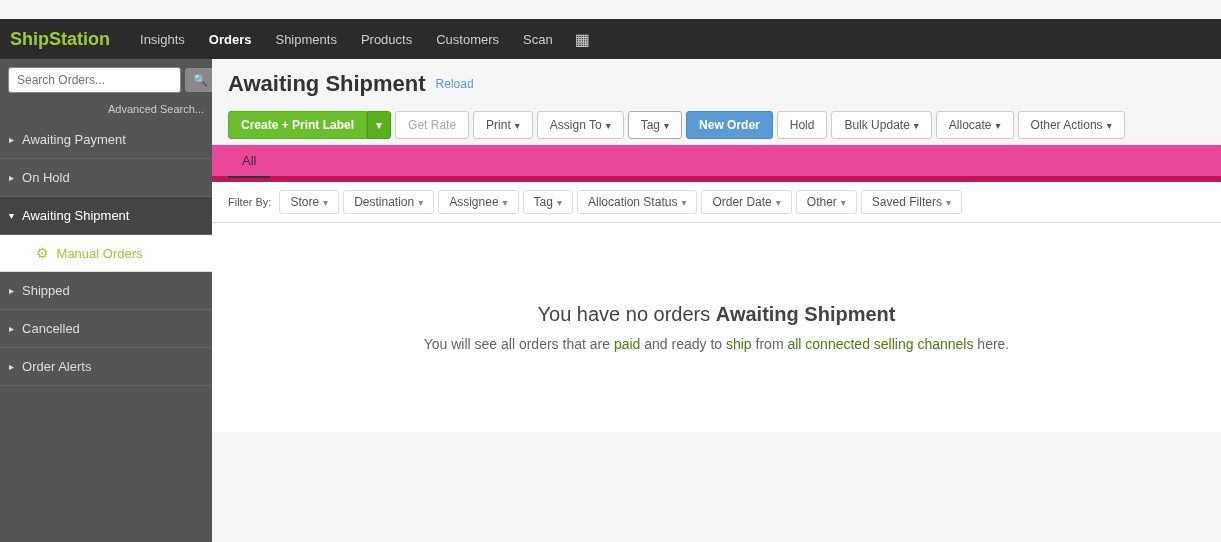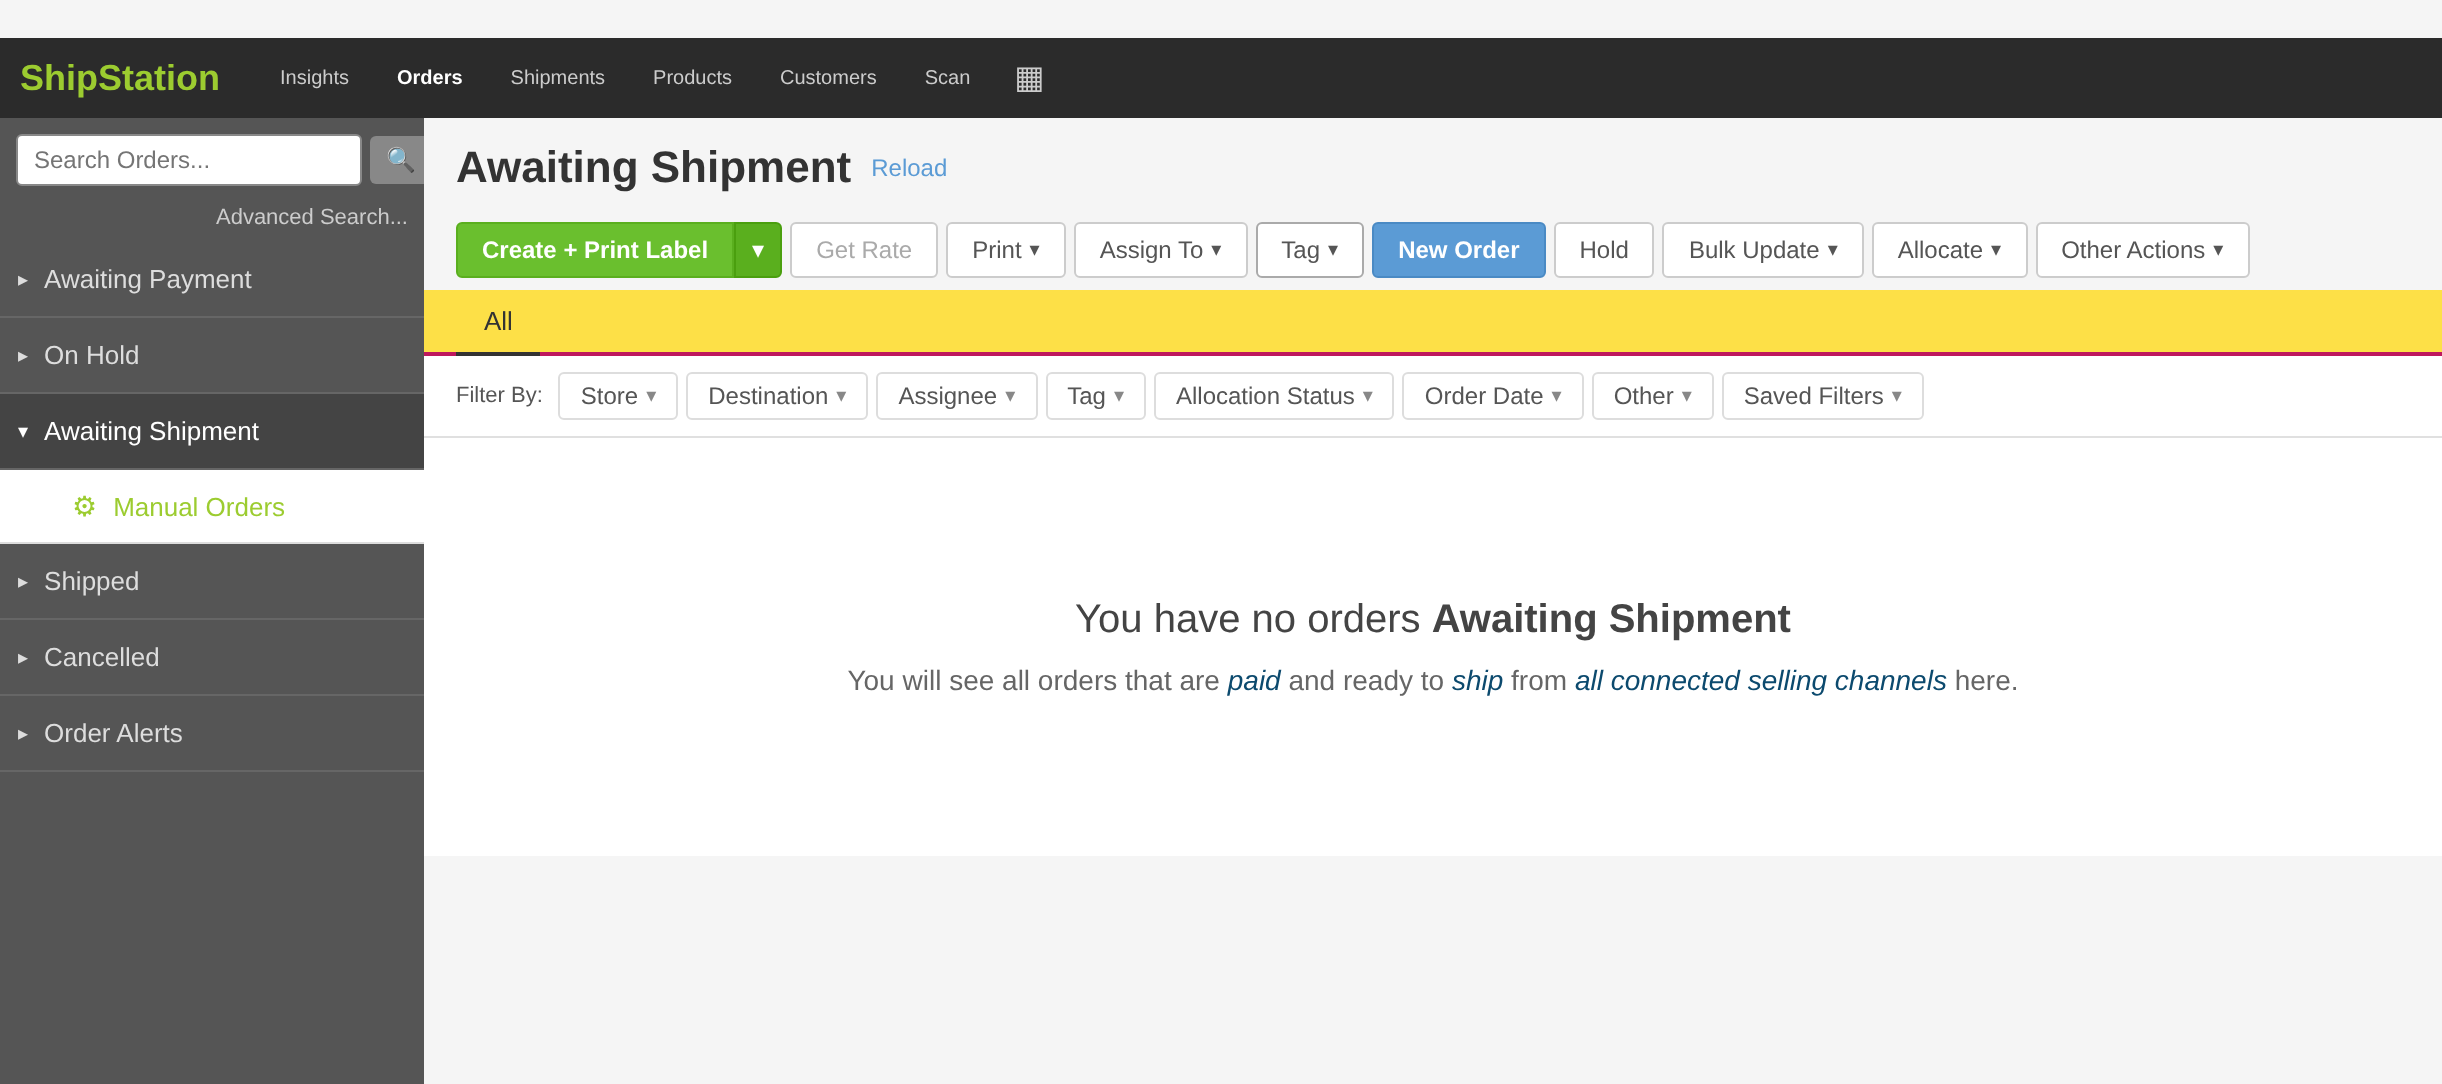--- a/index.html
+++ b/index.html
@@ -20,21 +20,21 @@
       font-size: 18px;
       font-weight: bold;
       margin-right: 16px;
       white-space: nowrap;
     }
     .logo span { color: #9ccc30; }
     .nav-link {
       color: #ccc;
       text-decoration: none;
       padding: 4px 10px;
-      font-size: 10px;
+      font-size: 13px;
       border-radius: 3px;
       cursor: pointer;
     }
     .nav-link.active { color: #fff; font-weight: bold; }
     .nav-icon {
       color: #ccc;
       margin-left: 8px;
       font-size: 16px;
       cursor: pointer;
     }
@@ -199,22 +199,22 @@
     .btn-with-arrow {
       display: flex;
       align-items: center;
       gap: 4px;
     }
     .btn-with-arrow .arrow { font-size: 10px; }
 
     
     .tabs {
       padding: 0 16px;
-      border-bottom: 2px solid #be185d;
-      background: #fde047;
+      border-bottom: 6px solid #be185d;
+      background: #ec4899;
       display: flex;
     }
     .tab {
       padding: 8px 14px;
       cursor: pointer;
       font-size: 13px;
       color: #555;
       border-bottom: 2px solid transparent;
       margin-bottom: -2px;
     }
@@ -266,21 +266,21 @@
     .empty-state-title {
       font-size: 20px;
       color: #444;
       margin-bottom: 10px;
     }
     .empty-state-title strong { font-weight: bold; }
     .empty-state-subtitle {
       font-size: 14px;
       color: #666;
     }
-    .empty-state-subtitle .highlight { color: #0c4a6e; font-style: italic; }
+    .empty-state-subtitle .highlight { color: #4d7c0f; }
   </style>
 </head>
 <body>
 
 <nav class="top-nav">
   <div class="logo">
     <span>ShipStati<span style="color:#9ccc30;">o</span>n</span>
   </div>
   <a class="nav-link">Insights</a>
   <a class="nav-link active">Orders</a>

